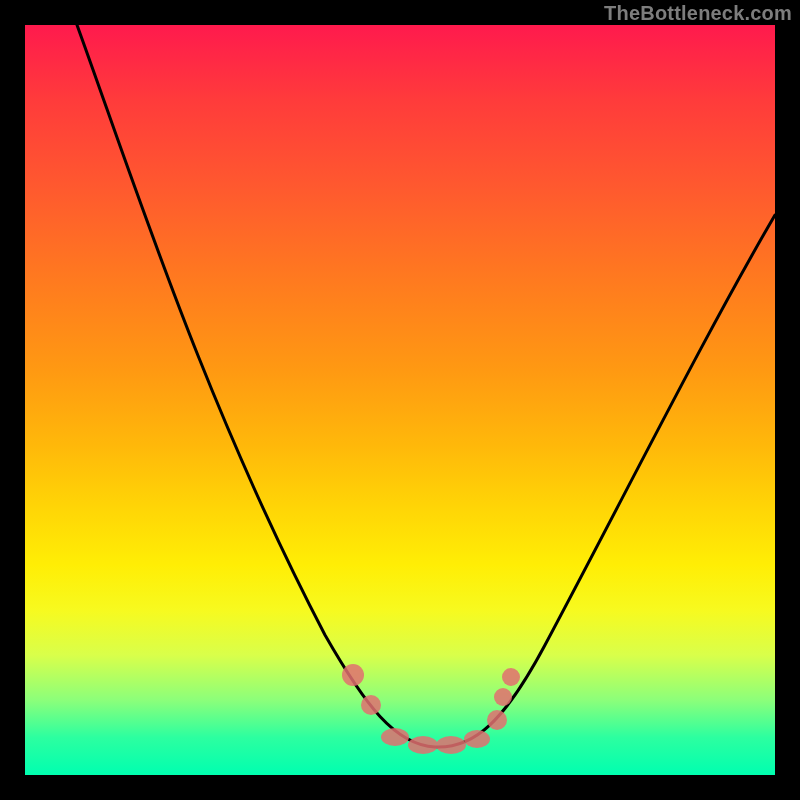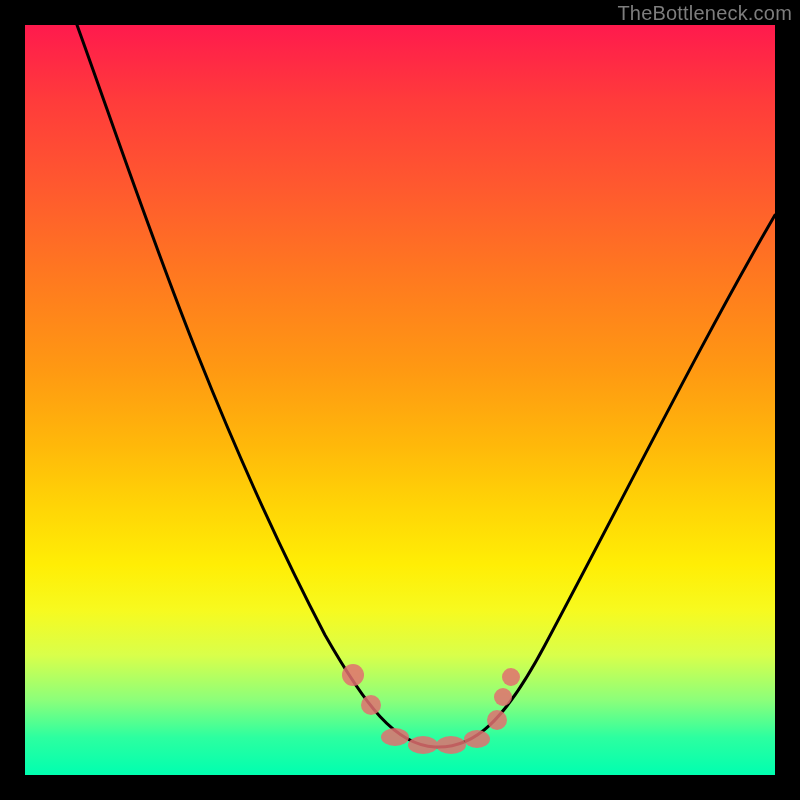--- a/index.html
+++ b/index.html
@@ -45,21 +45,21 @@
     top: 0;
     width: 750px;
     height: 750px;
   }
   .watermark {
     position: absolute;
     top: 2px;
     right: 8px;
     color: #7d7d7d;
     font-size: 20px;
-    font-weight: 400;
+    font-weight: 700;
     letter-spacing: 0.2px;
     user-select: none;
   }
 </style>
 </head>
 <body>
 
 <div class="frame">
   <div class="plot">
     <svg viewBox="0 0 750 750" preserveAspectRatio="none">

